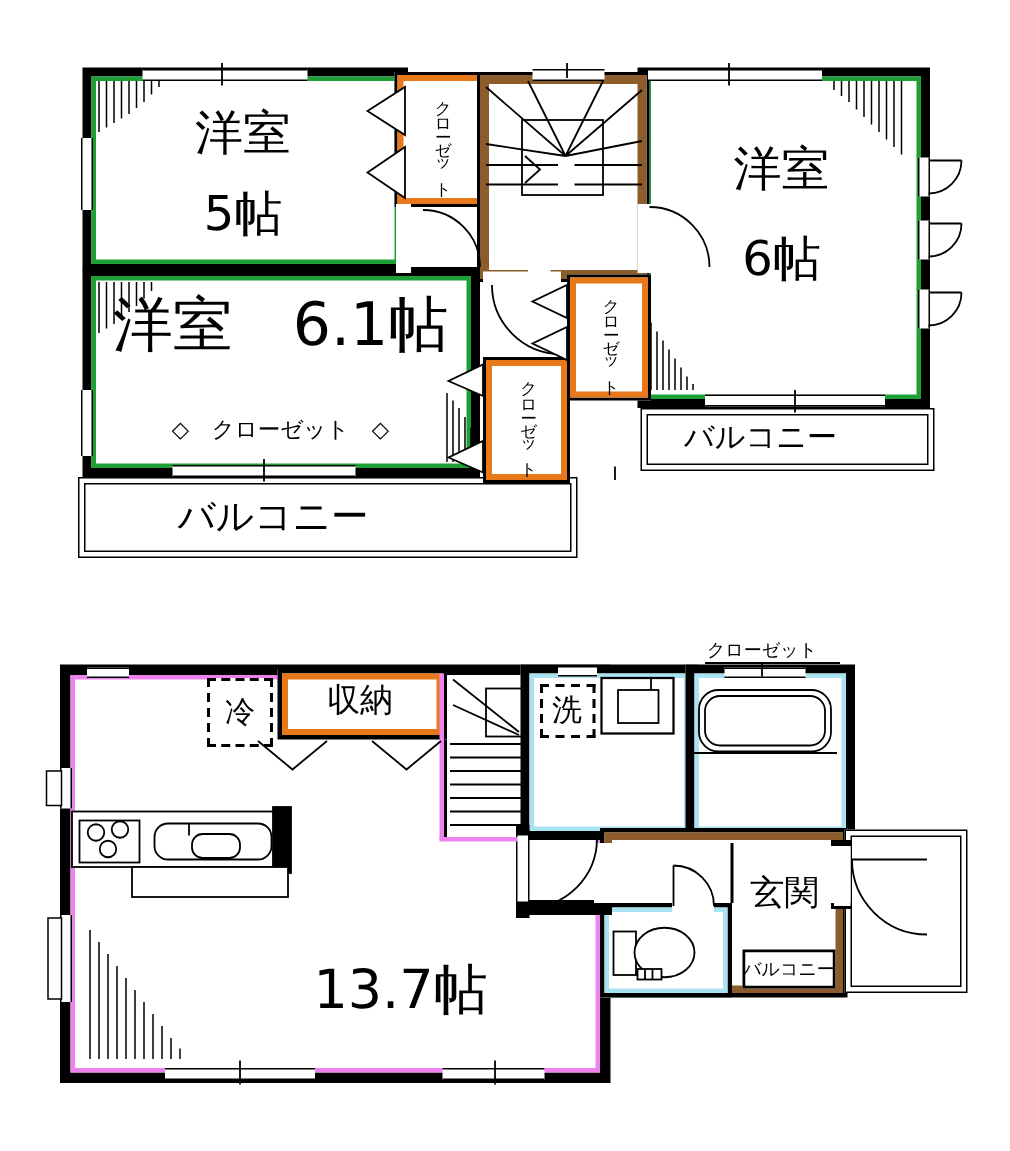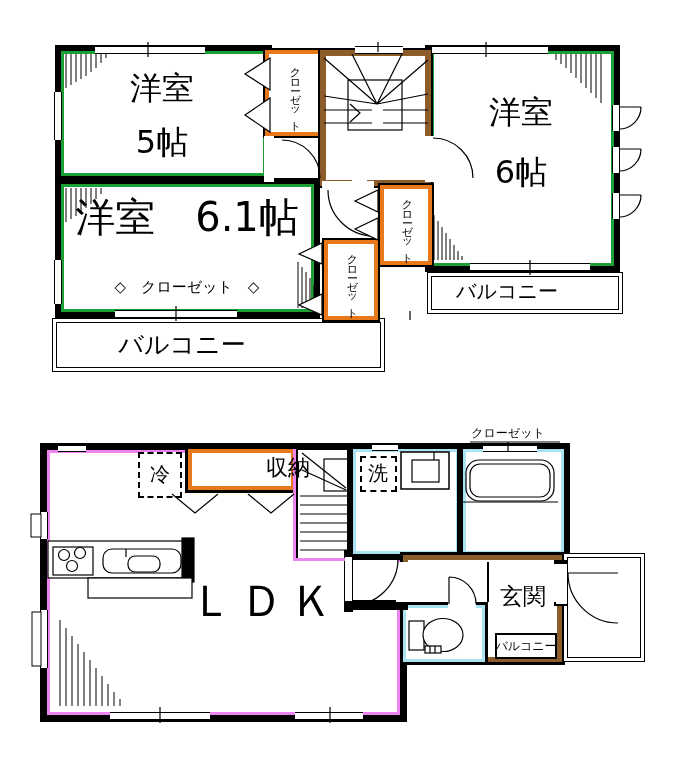--- a/index.html
+++ b/index.html
@@ -168,20 +168,20 @@
   <div class="lbl" style="left:521px;top:172px;font-size:32px;text-align:right;">6帖</div>
   <div class="lbl" style="left:187px;top:217px;font-size:40px;">洋室　6.1帖</div>
   <div class="lbl" style="left:187px;top:287px;font-size:15px;">◇　クローゼット　◇</div>
   <div class="vlbl" style="left:294px;top:93px;font-size:11px;">クローゼット</div>
   <div class="vlbl" style="left:406px;top:225px;font-size:11px;">クローゼット</div>
   <div class="vlbl" style="left:351px;top:280px;font-size:11px;">クローゼット</div>
   <div class="lbl" style="left:182px;top:344px;font-size:25px;">バルコニー</div>
   <div class="lbl" style="left:507px;top:291px;font-size:20px;">バルコニー</div>
 
   <div class="lbl" style="left:160px;top:474px;font-size:20px;">冷</div>
-  <div class="lbl" style="left:240px;top:468px;font-size:22px;margin-left:48px;">収納</div>
+  <div class="lbl" style="left:240px;top:468px;font-size:22px;">収納</div>
   <div class="lbl" style="left:378px;top:473px;font-size:20px;">洗</div>
-  <div class="lbl" style="left:265px;top:601px;font-size:44px;letter-spacing:6px;">ＬＤＫ</div>
+  <div class="lbl" style="left:267px;top:661px;font-size:36px;">13.7帖</div>
   <div class="lbl" style="left:523px;top:596px;font-size:23px;">玄関</div>
   <div class="lbl" style="left:526px;top:646px;font-size:12px;">バルコニー</div>
   <div class="lbl" style="left:508px;top:433px;font-size:12px;">クローゼット</div>
 
 </div>
 
 </body></html>

